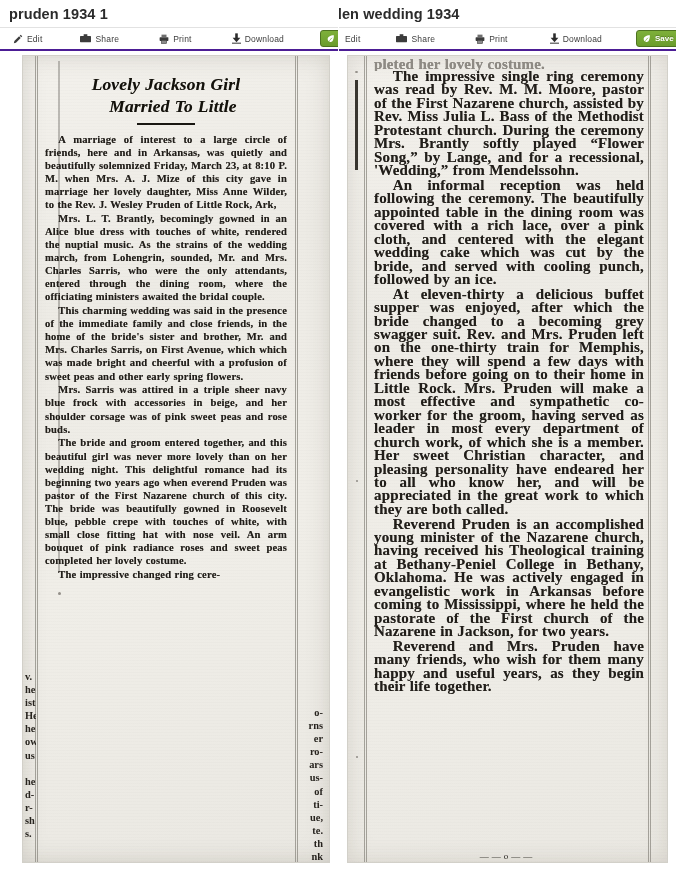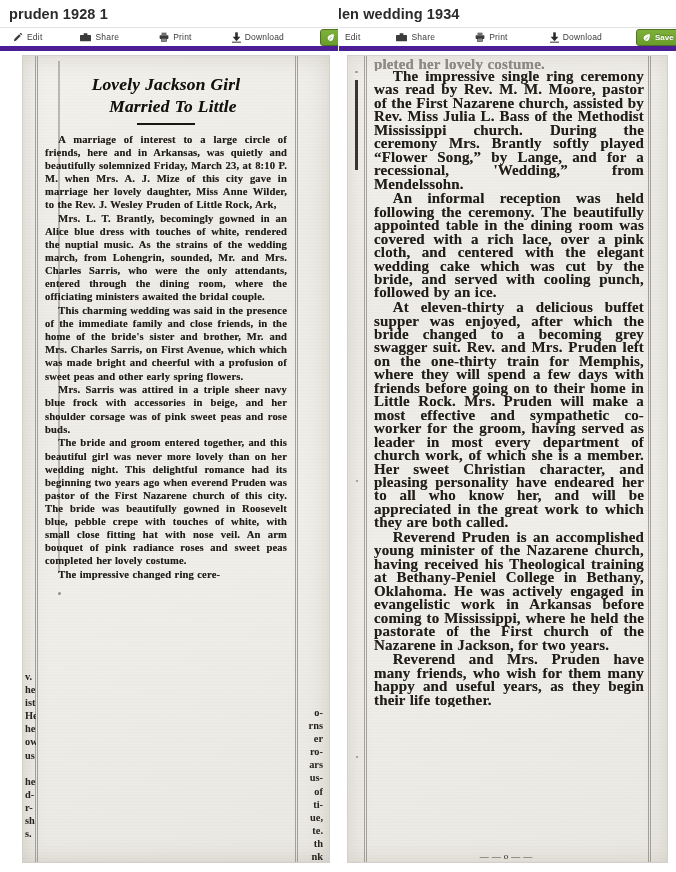--- a/index.html
+++ b/index.html
@@ -18,21 +18,21 @@
   .clip-title {
     font-size: 14.5px; font-weight: bold; color: #2b2b2b;
     padding: 6px 0 0 9px; letter-spacing: .1px; white-space: nowrap;
   }
   .panel.right .clip-title { padding-left: 0; margin-left: -6px; }
 
   .toolbar {
     position: relative;
     height: 24px; margin-top: 5px;
     border-top: 1px solid #e2e2e2;
-    border-bottom: 5px solid #4c1d95;
+    border-bottom: 2px solid #4c1d95;
     display: flex; align-items: center;
     background: #fff;
   }
   .tb-item {
     display: flex; align-items: center; gap: 4px;
     font-size: 8.5px; color: #3c3c3c; white-space: nowrap;
     height: 100%;
   }
   .tb-item .lbl { letter-spacing: .2px; }
   .tb-ico { display: inline-block; line-height: 0; }
@@ -143,21 +143,21 @@
 
   .scroll-tick { position:absolute; background:#55524c; }
 </style>
 </head>
 <body>
 
 <div class="stage">
 
   <div class="panel left">
 
-    <div class="clip-title">pruden 1928 1</div>
+    <div class="clip-title">pruden 1934 1</div>
 
     <div class="toolbar">
 
       <div class="tb-item tb-edit">
         <span class="tb-ico">
           <svg width="10" height="10" viewBox="0 0 16 16">
               <path d="M12.3 1.2l2.5 2.5-1.5 1.5-2.5-2.5zM9.8 3.7l2.5 2.5-7.6 7.6-3.3.8.8-3.3z" fill="#3c3c3c"></path>
             </svg>
         </span>
         <span class="lbl">Edit</span>
@@ -325,21 +325,21 @@
         <div class="rule" style="left:302px;"></div>
 
         <div class="scroll-tick" style="left:7px; top:24px; width:2.5px; height:90px; background:#3b3832;"></div>
         <div class="speck" style="left:7px; top:15px; width:3px; height:2px;"></div>
         <div class="speck" style="left:8px; top:424px; width:2px; height:2px;"></div>
         <div class="speck" style="left:8px; top:700px; width:2px; height:2px;"></div>
 
         <div class="col maincol" style="left:26px; top:2px; width:270px; color:#8d8a84;">pleted her lovely costume.</div>
 
         <div class="col maincol" style="left:26px; top:14px; width:270px;">
-          <p>The impressive single ring ceremony was read by Rev. M. M. Moore, pastor of the First Nazarene church, assisted by Rev. Miss Julia L. Bass of the Methodist Mississippi church. During the ceremony Mrs. Brantly softly played “Flower Song,” by Lange, and for a recessional, 'Wedding,” from Mendelssohn.</p>
+          <p>The impressive single ring ceremony was read by Rev. M. M. Moore, pastor of the First Nazarene church, assisted by Rev. Miss Julia L. Bass of the Methodist Protestant church. During the ceremony Mrs. Brantly softly played “Flower Song,” by Lange, and for a recessional, 'Wedding,” from Mendelssohn.</p>
           <p>An informal reception was held following the ceremony. The beautifully appointed table in the dining room was covered with a rich lace, over a pink cloth, and centered with the elegant wedding cake which was cut by the bride, and served with cooling punch, followed by an ice.</p>
           <p>At eleven-thirty a delicious buffet supper was enjoyed, after which the bride changed to a becoming grey swagger suit. Rev. and Mrs. Pruden left on the one-thirty train for Memphis, where they will spend a few days with friends before going on to their home in Little Rock. Mrs. Pruden will make a most effective and sympathetic co-worker for the groom, having served as leader in most every department of church work, of which she is a member. Her sweet Christian character, and pleasing personality have endeared her to all who know her, and will be appreciated in the great work to which they are both called.</p>
           <p>Reverend Pruden is an accomplished young minister of the Nazarene church, having received his Theological training at Bethany-Peniel College in Bethany, Oklahoma. He was actively engaged in evangelistic work in Arkansas before coming to Mississippi, where he held the pastorate of the First church of the Nazarene in Jackson, for two years.</p>
           <p>Reverend and Mrs. Pruden have many friends, who wish for them many happy and useful years, as they begin their life together.</p>
         </div>
 
         <div class="endmark" style="top:795px;">——o——</div>
 
       </div>
     </div>

